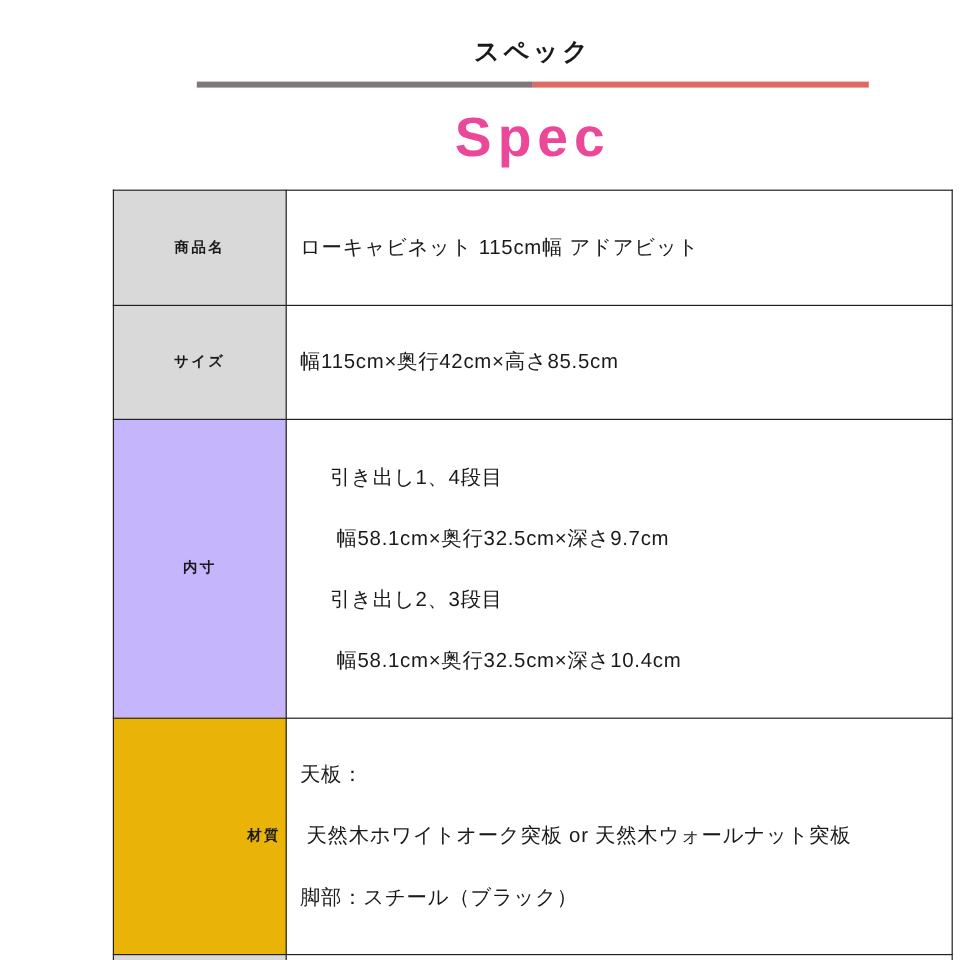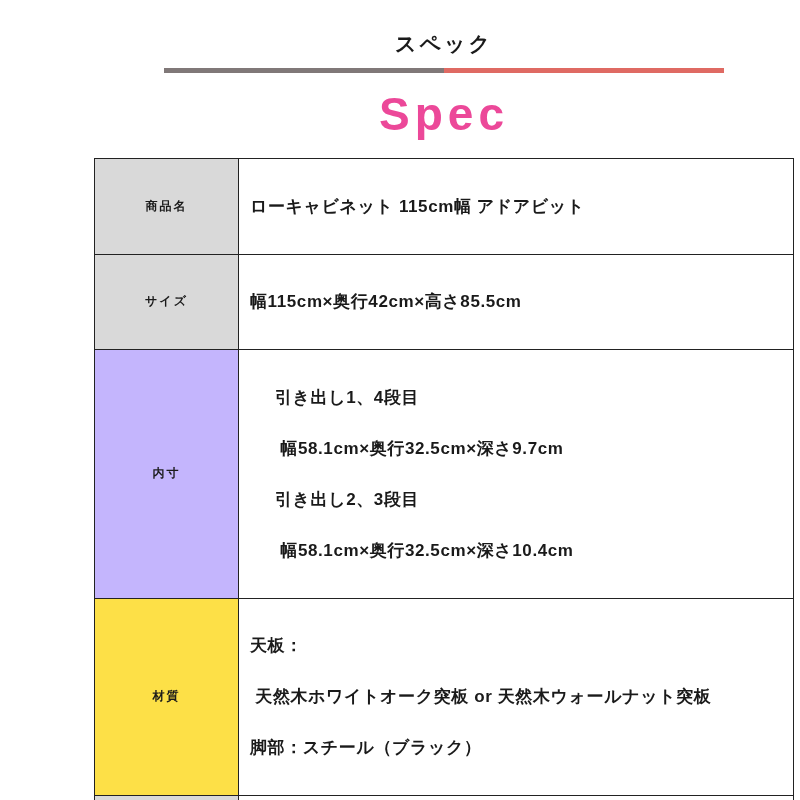--- a/index.html
+++ b/index.html
@@ -92,21 +92,20 @@
     padding: 9px 0 9px 11px;
     font-size: 17px;
     letter-spacing: 0.6px;
     line-height: 1.5;
     color: #1a1a1a;
     white-space: pre-line;
   }
   td.spec-value .line {
     display: block;
     white-space: pre;
-    font-weight: bold;
   }
 </style>
 </head>
 <body>
 
 <div class="page">
 
   <div class="header">
     <div class="header-ja">スペック</div>
     <div class="divider">
@@ -138,21 +137,21 @@
           <td class="spec-label" style="background: #c4b5fd; border-color: rgb(34, 34, 34);">内寸</td>
           <td class="spec-value" style="border-color: rgb(34, 34, 34); padding-left: 36px;">
             <span class="line">引き出し1、4段目</span>
             <span class="line"> 幅58.1cm×奥行32.5cm×深さ9.7cm</span>
             <span class="line">引き出し2、3段目</span>
             <span class="line"> 幅58.1cm×奥行32.5cm×深さ10.4cm</span>
           </td>
         </tr>
 
         <tr>
-          <td class="spec-label" style="background: #fde047; border-color: rgb(34, 34, 34);">材質</td>
+          <td class="spec-label" style="background: #eab308; border-color: rgb(34, 34, 34); text-align: right;">材質</td>
           <td class="spec-value" style="border-color: rgb(34, 34, 34);">
             <span class="line">天板：</span>
             <span class="line"> 天然木ホワイトオーク突板 or 天然木ウォールナット突板</span>
             <span class="line">脚部：スチール（ブラック）</span>
           </td>
         </tr>
 
         <tr>
           <td class="spec-label" style="background: rgb(217, 217, 217); border-color: rgb(34, 34, 34);">塗装仕上げ</td>
           <td class="spec-value" style="border-color: rgb(34, 34, 34);">

